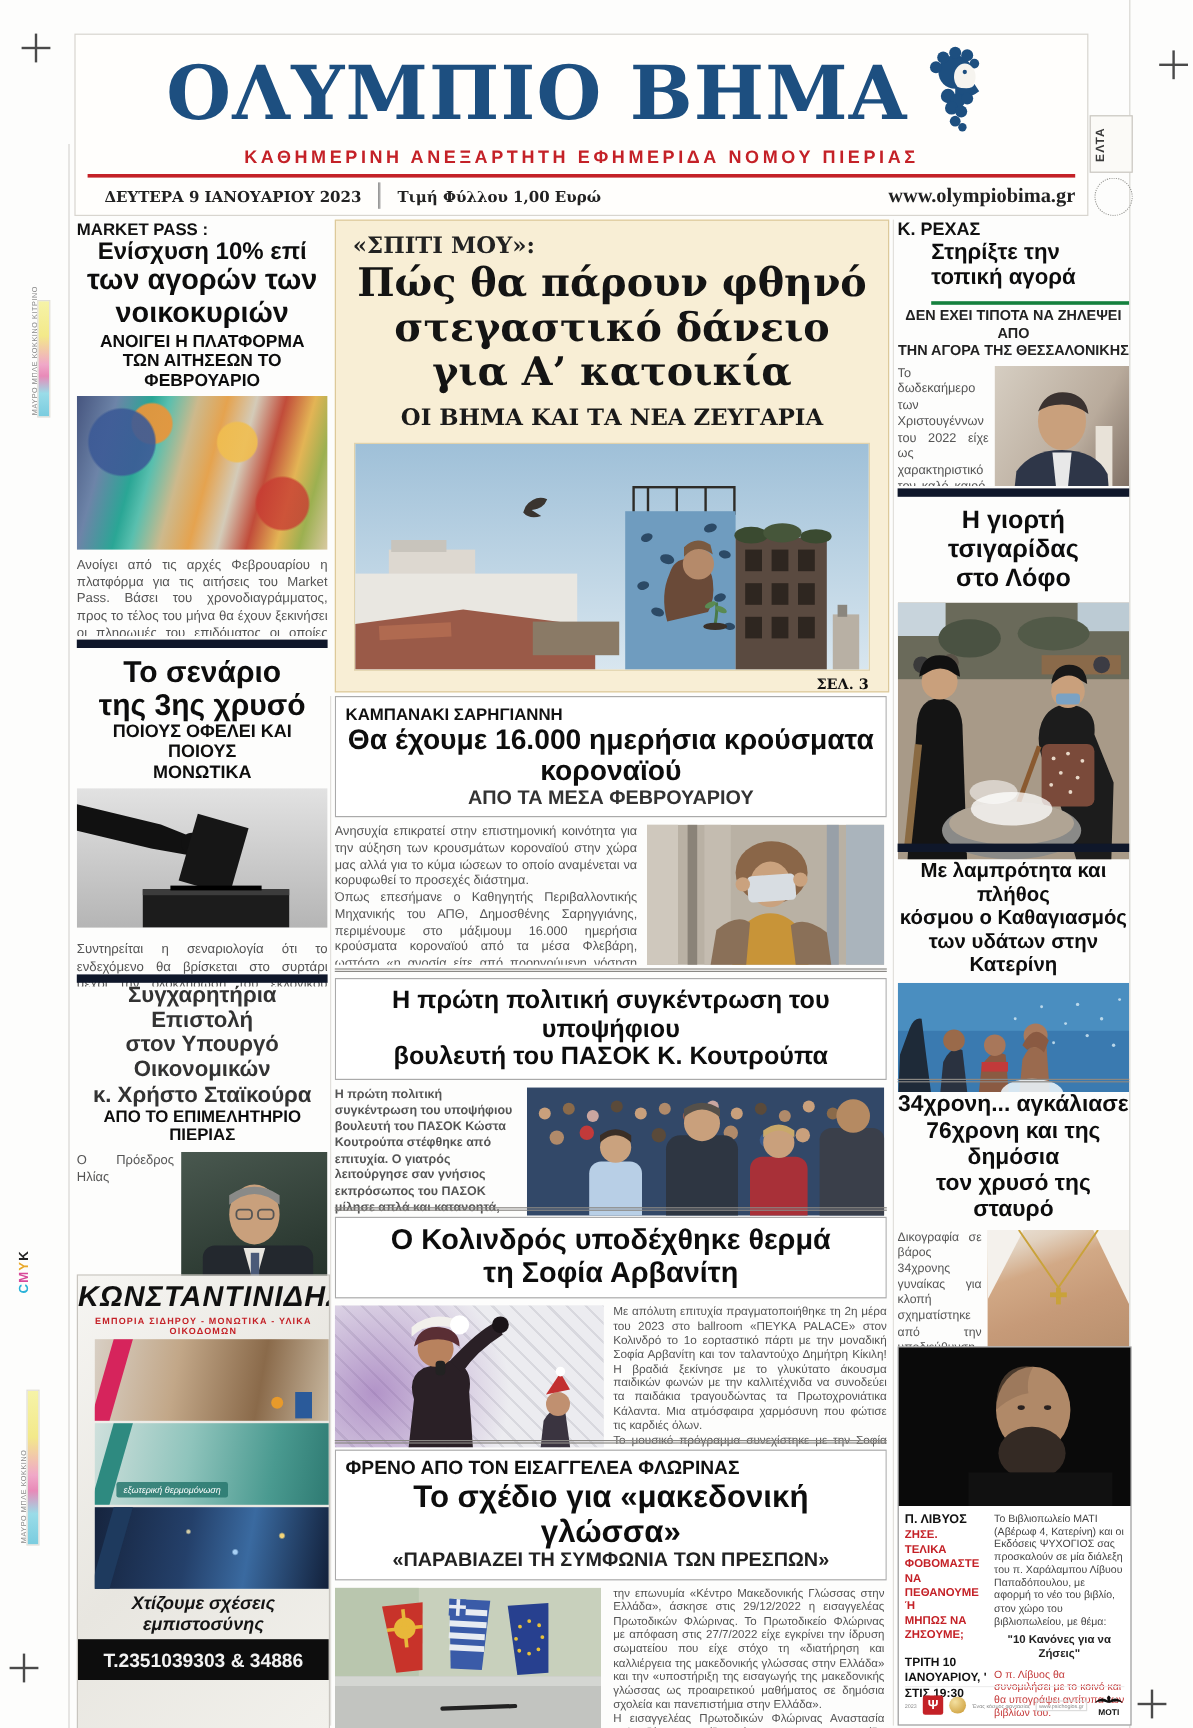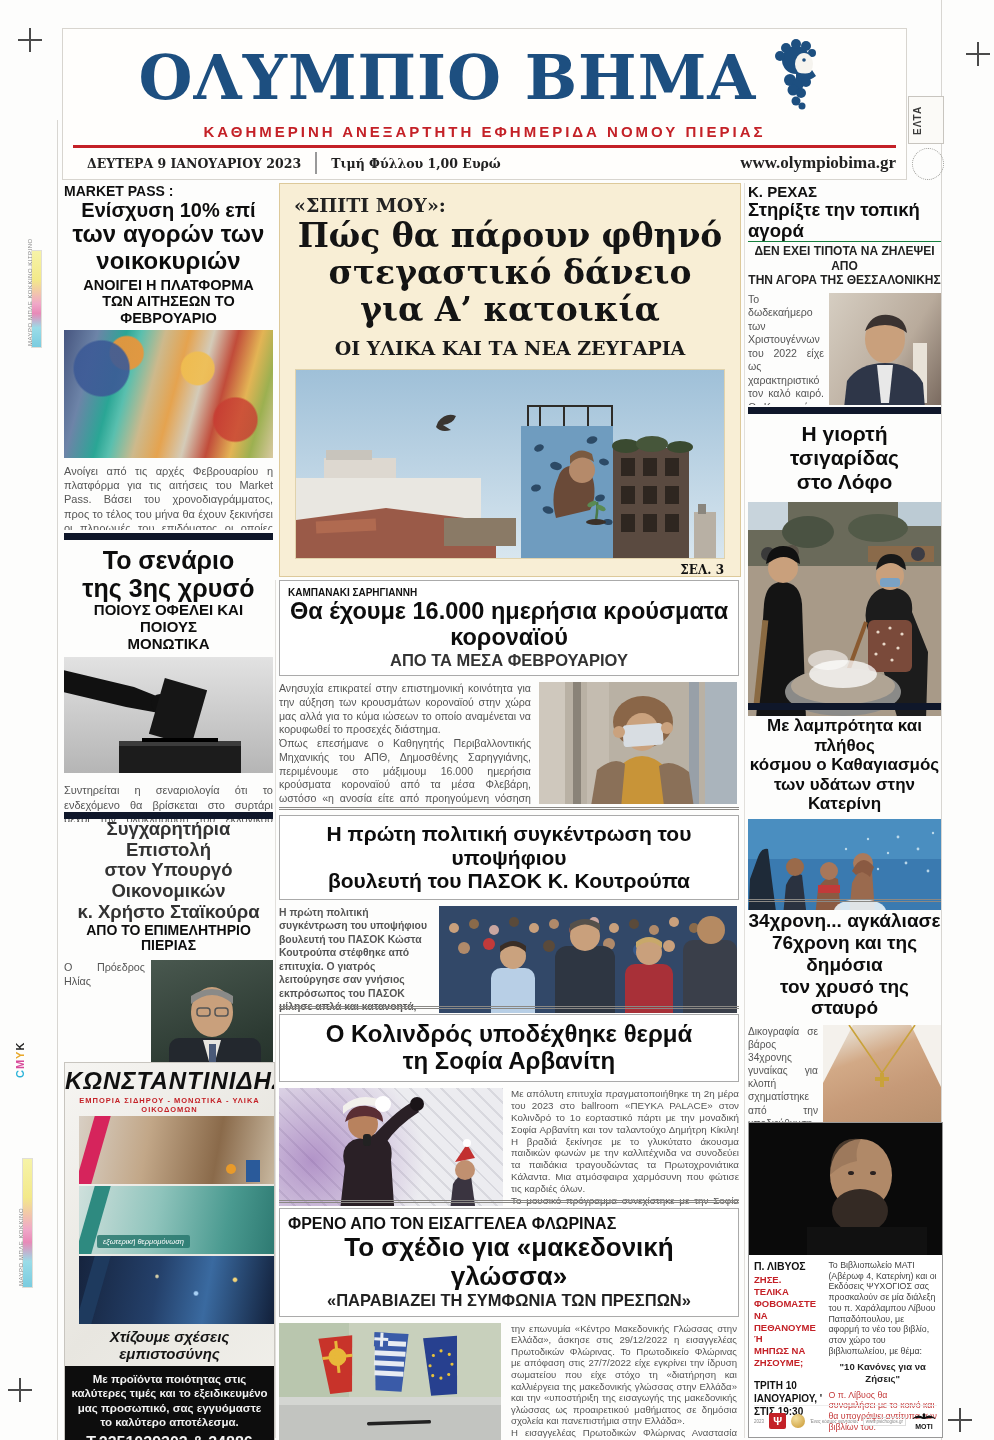--- a/index.html
+++ b/index.html
@@ -222,34 +222,33 @@
     </div>
     <div class="ad-strip" style="background:
         radial-gradient(circle at 80% 35%,rgba(255,220,120,.95) 1.5px,transparent 3px),
         radial-gradient(circle at 60% 55%,rgba(180,220,255,.9) 1.5px,transparent 3px),
         radial-gradient(circle at 40% 30%,rgba(255,240,180,.8) 1px,transparent 2.5px),
         linear-gradient(100deg,#16243e 0%,#24406a 40%,#3a6aa0 65%,#12203a 100%);">
       <div class="ad-stripe" style="left:6px;background:#1e3a5e;"></div>
     </div>
     <div id="ad-slogan">Χτίζουμε σχέσεις εμπιστοσύνης</div>
     <div id="ad-black">
-      <div class="promo">Με προϊόντα ποιότητας στις καλύτερες τιμές  και το εξειδικευμένο μας προσωπικό, σας εγγυόμαστε το καλύτερο αποτέλεσμα.</div>
       <div class="phone">Τ.2351039303 &amp; 34886</div>
 
     </div>
   </div>
 
   <div id="mainbox" class="abs">
     <div class="kick">«ΣΠΙΤΙ ΜΟΥ»:</div>
     <div id="main-head">
       <div>Πώς θα πάρουν φθηνό</div>
       <div>στεγαστικό δάνειο</div>
       <div>για Α’ κατοικία</div>
     </div>
-    <div id="main-sub">ΟΙ ΥΛΙΚΑ ΚΑΙ ΤΑ ΝΕΑ ΖΕΥΓΑΡΙΑ</div>
+    <div id="main-sub">ΟΙ ΒΗΜΑ ΚΑΙ ΤΑ ΝΕΑ ΖΕΥΓΑΡΙΑ</div>
     <svg width="428" height="188" viewBox="0 0 428 188" style="display:block;margin:10px auto 0 auto;border:1px solid #e0d2ac;">
       <defs>
         <linearGradient id="sky" x1="0" y1="0" x2="0" y2="1">
           <stop offset="0" stop-color="#9fc0d8"></stop>
             <stop offset="1" stop-color="#d8e6ef"></stop>
         </linearGradient>
       </defs>
       <rect width="428" height="188" fill="url(#sky)"></rect>
       <path d="M142 52 q8 -10 18 -6 q-3 8 -13 9 l8 5 q-10 3 -15 -3 z" fill="#3a3530"></path>
       <rect x="28" y="88" width="72" height="34" fill="#ddd8d0"></rect>
@@ -296,21 +295,21 @@
       <ellipse cx="356" cy="74" rx="16" ry="8" fill="#46563a"></ellipse>
       <ellipse cx="384" cy="77" rx="13" ry="6" fill="#3a4a30"></ellipse>
       <rect x="398" y="142" width="22" height="46" fill="#b8b0a4"></rect>
       <rect x="402" y="134" width="8" height="10" fill="#8a867e"></rect>
     </svg>
     <div class="page-ref" style="font-family:'DejaVu Serif',serif;margin:4px 16px 0 0;">ΣΕΛ. 3</div>
   </div>
 
   <div class="sec" style="left:279px;top:580px;width:460px;height:224px;">
     <div class="hbox">
-      <div class="kicker" style="font-size:10px;">ΚΑΜΠΑΝΑΚΙ ΣΑΡΗΓΙΑΝΝΗ</div>
+      <div class="kicker" style="font-size:14px;">ΚΑΜΠΑΝΑΚΙ ΣΑΡΗΓΙΑΝΝΗ</div>
       <div class="headline-sans" style="font-size:23.5px;text-align:center;">Θα έχουμε 16.000 ημερήσια κρούσματα κοροναϊού</div>
       <div class="headline-sans center" style="font-size:16.5px;color:#333;">ΑΠΟ ΤΑ ΜΕΣΑ ΦΕΒΡΟΥΑΡΙΟΥ</div>
     </div>
     <div style="display:flex;gap:8px;margin-top:6px;">
       <div style="width:252px;">
         <div class="body-txt pre" style="font-size:10.6px;">Ανησυχία επικρατεί στην επιστημονική κοινότητα για την αύξηση των κρουσμάτων κοροναϊού στην χώρα μας αλλά για το κύμα ιώσεων το οποίο αναμένεται να κορυφωθεί το προσεχές διάστημα.
 Όπως επεσήμανε ο Καθηγητής Περιβαλλοντικής Μηχανικής του ΑΠΘ, Δημοσθένης Σαρηγγιάνης, περιμένουμε στο μάξιμουμ 16.000 ημερήσια κρούσματα κοροναϊού από τα μέσα Φλεβάρη, ωστόσο «η ανοσία είτε από προηγούμενη νόσηση είτε και κυρίως από εμβολιασμό, έχει δουλέψει πάρα πολύ καλά».
 Όπως τόνισε, διανύουμε περίοδο αυξημένου ποσοστού λοιμώξεων».</div>
 
       </div>
@@ -476,21 +475,21 @@
       <div style="width:226px;">
         <div class="body-txt pre" style="font-size:9.6px;line-height:1.21;">την επωνυμία «Κέντρο Μακεδονικής Γλώσσας στην Ελλάδα», άσκησε στις 29/12/2022 η εισαγγελέας Πρωτοδικών Φλώρινας. Το Πρωτοδικείο Φλώρινας με απόφαση στις 27/7/2022 είχε εγκρίνει την ίδρυση σωματείου που είχε στόχο τη «διατήρηση και καλλιέργεια της μακεδονικής γλώσσας στην Ελλάδα» και την «υποστήριξη της εισαγωγής της μακεδονικής γλώσσας ως προαιρετικού μαθήματος σε δημόσια σχολεία και πανεπιστήμια στην Ελλάδα».
 Η εισαγγελέας Πρωτοδικών Φλώρινας Αναστασία Καλαϊτζή υποστηρίζει, σύμφωνα με την εφημερίδα «Καθημερινή», ότι η απόφαση αναγνώρισης του σωματείου παραβιάζει τη διεθνή συμφωνία των Πρεσπών, ενώ κάνει λόγο για προσπάθεια δημιουργίας μειονότητας.</div>
 
       </div>
     </div>
   </div>
 
   <div class="sec" style="left:748px;top:183px;width:193px;height:222px;">
     <div class="kicker" style="font-size:15px;">Κ. ΡΕΧΑΣ</div>
-    <div class="headline-sans" style="font-size:18.5px;border-bottom:1px solid #15803d;padding-bottom:0;">Στηρίξτε την τοπική αγορά</div>
+    <div class="headline-sans" style="font-size:18.5px;border-bottom:3px solid #15803d;padding-bottom:10px;margin-left:28px;">Στηρίξτε την τοπική αγορά</div>
     <div class="r-sub" style="margin-top:2px;">
       <div>ΔΕΝ ΕΧΕΙ ΤΙΠΟΤΑ ΝΑ ΖΗΛΕΨΕΙ ΑΠΟ</div>
       <div>ΤΗΝ ΑΓΟΡΑ ΤΗΣ ΘΕΣΣΑΛΟΝΙΚΗΣ</div>
     </div>
     <div style="margin-top:5px;overflow:hidden;">
       <div class="photo" style="float:right;width:112px;height:142px;margin:0 0 3px 5px;background:linear-gradient(120deg,#d6cec2 0%,#b9ab9c 55%,#6a5a50 100%);">
         <svg width="112" height="142" viewBox="0 0 112 142" style="position:absolute;left:0;top:0;">
           <rect x="84" y="50" width="14" height="60" fill="#e8e2d8"></rect>
           <path d="M12 142 L18 88 Q30 70 56 70 Q84 70 94 90 L98 142 Z" fill="#2e3648"></path>
           <polygon points="48,72 64,72 60,110 52,110" fill="#e8e8e8"></polygon>

